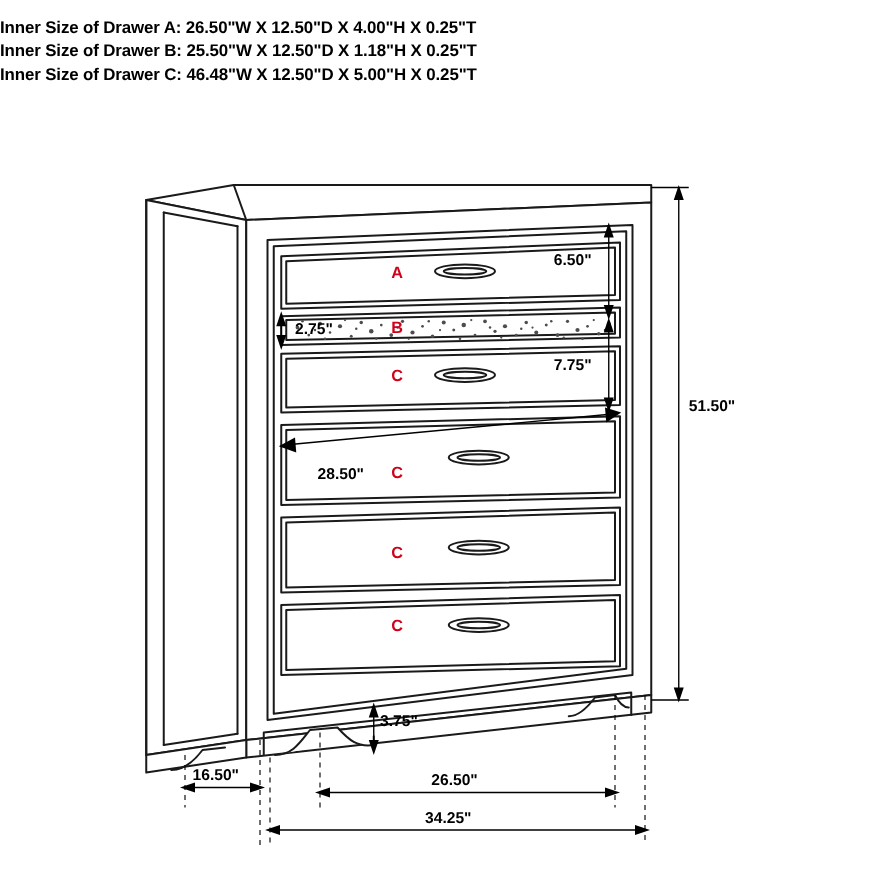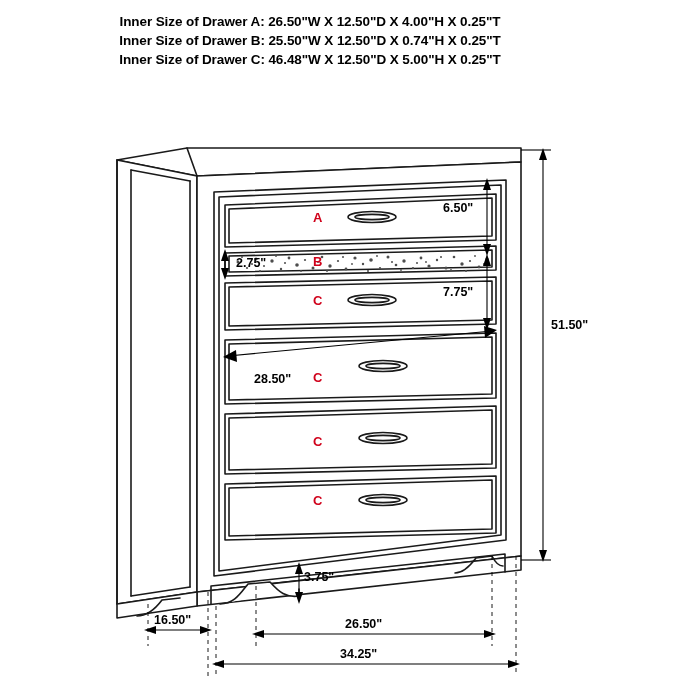--- a/index.html
+++ b/index.html
@@ -17,21 +17,20 @@
   #stage {
     position: relative;
     width: 700px;
     height: 700px;
   }
   .spec-block {
     position: absolute;
     left: 0;
     top: 12px;
     width: 620px;
-    text-align: center;
     font-size: 13.5px;
     font-weight: bold;
     color: #000;
     line-height: 19px;
     letter-spacing: -0.1px;
   }
   .spec-line {
     display: block;
     white-space: nowrap;
   }
@@ -55,21 +54,21 @@
     white-space: nowrap;
   }
 </style>
 </head>
 <body>
 
 <div id="stage">
 
   <div class="spec-block">
     <span class="spec-line">Inner Size of Drawer A: 26.50"W X 12.50"D X 4.00"H X 0.25"T</span>
-    <span class="spec-line">Inner Size of Drawer B: 25.50"W X 12.50"D X 0.74"H X 0.25"T</span>
+    <span class="spec-line">Inner Size of Drawer B: 25.50"W X 12.50"D X 1.18"H X 0.25"T</span>
     <span class="spec-line">Inner Size of Drawer C: 46.48"W X 12.50"D X 5.00"H X 0.25"T</span>
   </div>
 
   <svg width="700" height="700" viewBox="0 0 700 700">
     <g fill="none" stroke="#1a1a1a" stroke-width="1.6" stroke-linejoin="round" stroke-linecap="round">
 
       <path d="M117,160 L187,148 L521,148 L521,162 L197,176 Z" fill="#ffffff"></path>
 
       <path d="M117,160 L197,176 L197,592 L117,604 Z" fill="#ffffff"></path>
 

